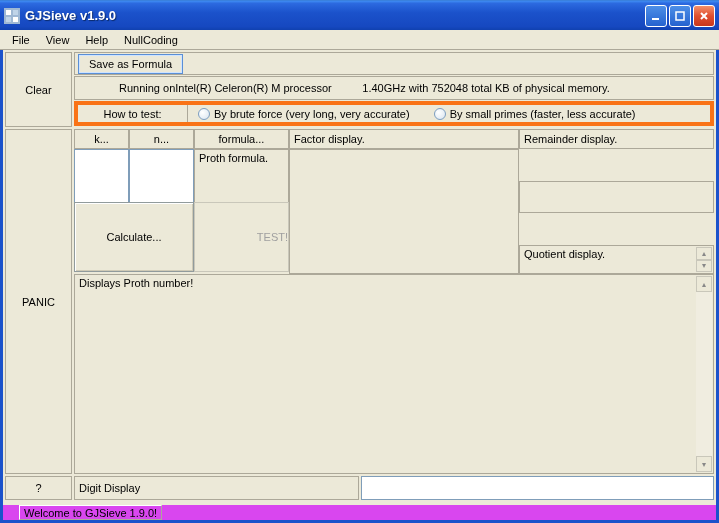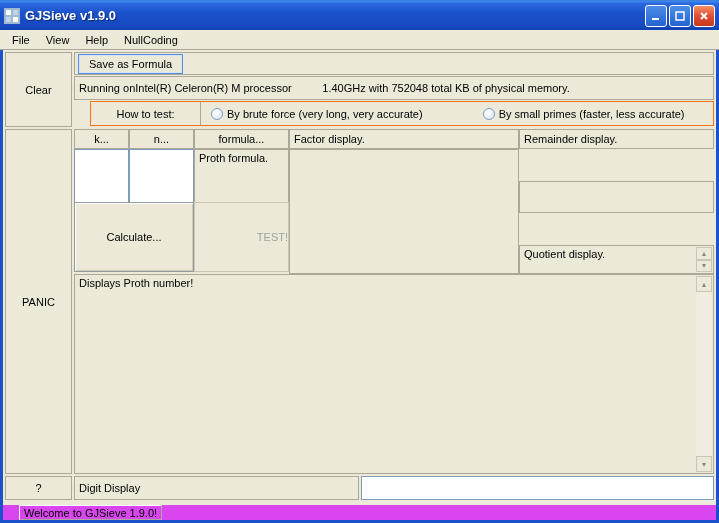--- a/index.html
+++ b/index.html
@@ -62,36 +62,36 @@
   .toprow { display: flex; height: 75px; margin: 2px; }
   .clearbox {
     width: 67px;
     border: 1px solid #aca899;
     display:flex; align-items:center; justify-content:center;
     margin-right: 2px;
   }
   .rightstack { flex:1; display:flex; flex-direction:column; gap:1px; }
   .save-row { height: 23px; display:flex; align-items:center; border:1px solid #aca899; padding:2px 3px;}
   .info-row { height: 24px; border:1px solid #aca899; display:flex; align-items:center; padding:0 4px;}
-  .howto-row { height: 25px; border:1px solid #f97316; display:flex; align-items:center;margin-left:16px;}
+  .howto-row { height: 25px; border:4px solid #f97316; display:flex; align-items:center;}
   .btn {
     background: #ece9d8;
     border: 1px solid #888;
     padding: 3px 10px;
     font-size: 11px;
     cursor: default;
     box-shadow: inset 1px 1px 0 #fff, inset -1px -1px 0 #cfcab6;
   }
   .btn.highlight { border: 1px solid #5a8fd6; box-shadow: inset 0 0 0 1px #cfe4ff; }
   .howto-label {
     width: 110px; text-align:center;
     border-right: 1px solid #aca899; height:100%;
     display:flex; align-items:center; justify-content:center;
   }
-  .radio-group { flex:1; display:flex; align-items:center; padding:0 10px; gap:60px;}
+  .radio-group { flex:1; display:flex; align-items:center; padding:0 10px; gap:24px;}
   .radio-item { display:flex; align-items:center; gap:4px;}
   .radio-dot {
     width:12px; height:12px; border-radius:50%; border:1px solid #7d9ec0;
     background: radial-gradient(circle at 35% 35%, #fff, #d8e4ef);
   }
   
   .midrow { display:flex; margin: 0 2px; height: 345px;}
   .panicbox {
     width: 67px;
     border:1px solid #aca899;
@@ -207,21 +207,21 @@
 <div class="client">
   <div class="toprow">
     <div class="clearbox">
       <span>Clear</span>
     </div>
     <div class="rightstack">
       <div class="save-row">
         <button class="btn highlight">Save as Formula</button>
       </div>
       <div class="info-row">
-        <span style="white-space:pre;">Running onIntel(R) Celeron(R) M processor          1.40GHz with 752048 total KB of physical memory.</span>
+        <span style="white-space:pre;margin-left:40px;">Running onIntel(R) Celeron(R) M processor          1.40GHz with 752048 total KB of physical memory.</span>
       </div>
       <div class="howto-row">
         <div class="howto-label">How to test:</div>
         <div class="radio-group">
           <div class="radio-item">
             <span class="radio-dot"></span>
             <span>By brute force (very long, very accurate)</span>
           </div>
           <div class="radio-item">
             <span class="radio-dot"></span>

